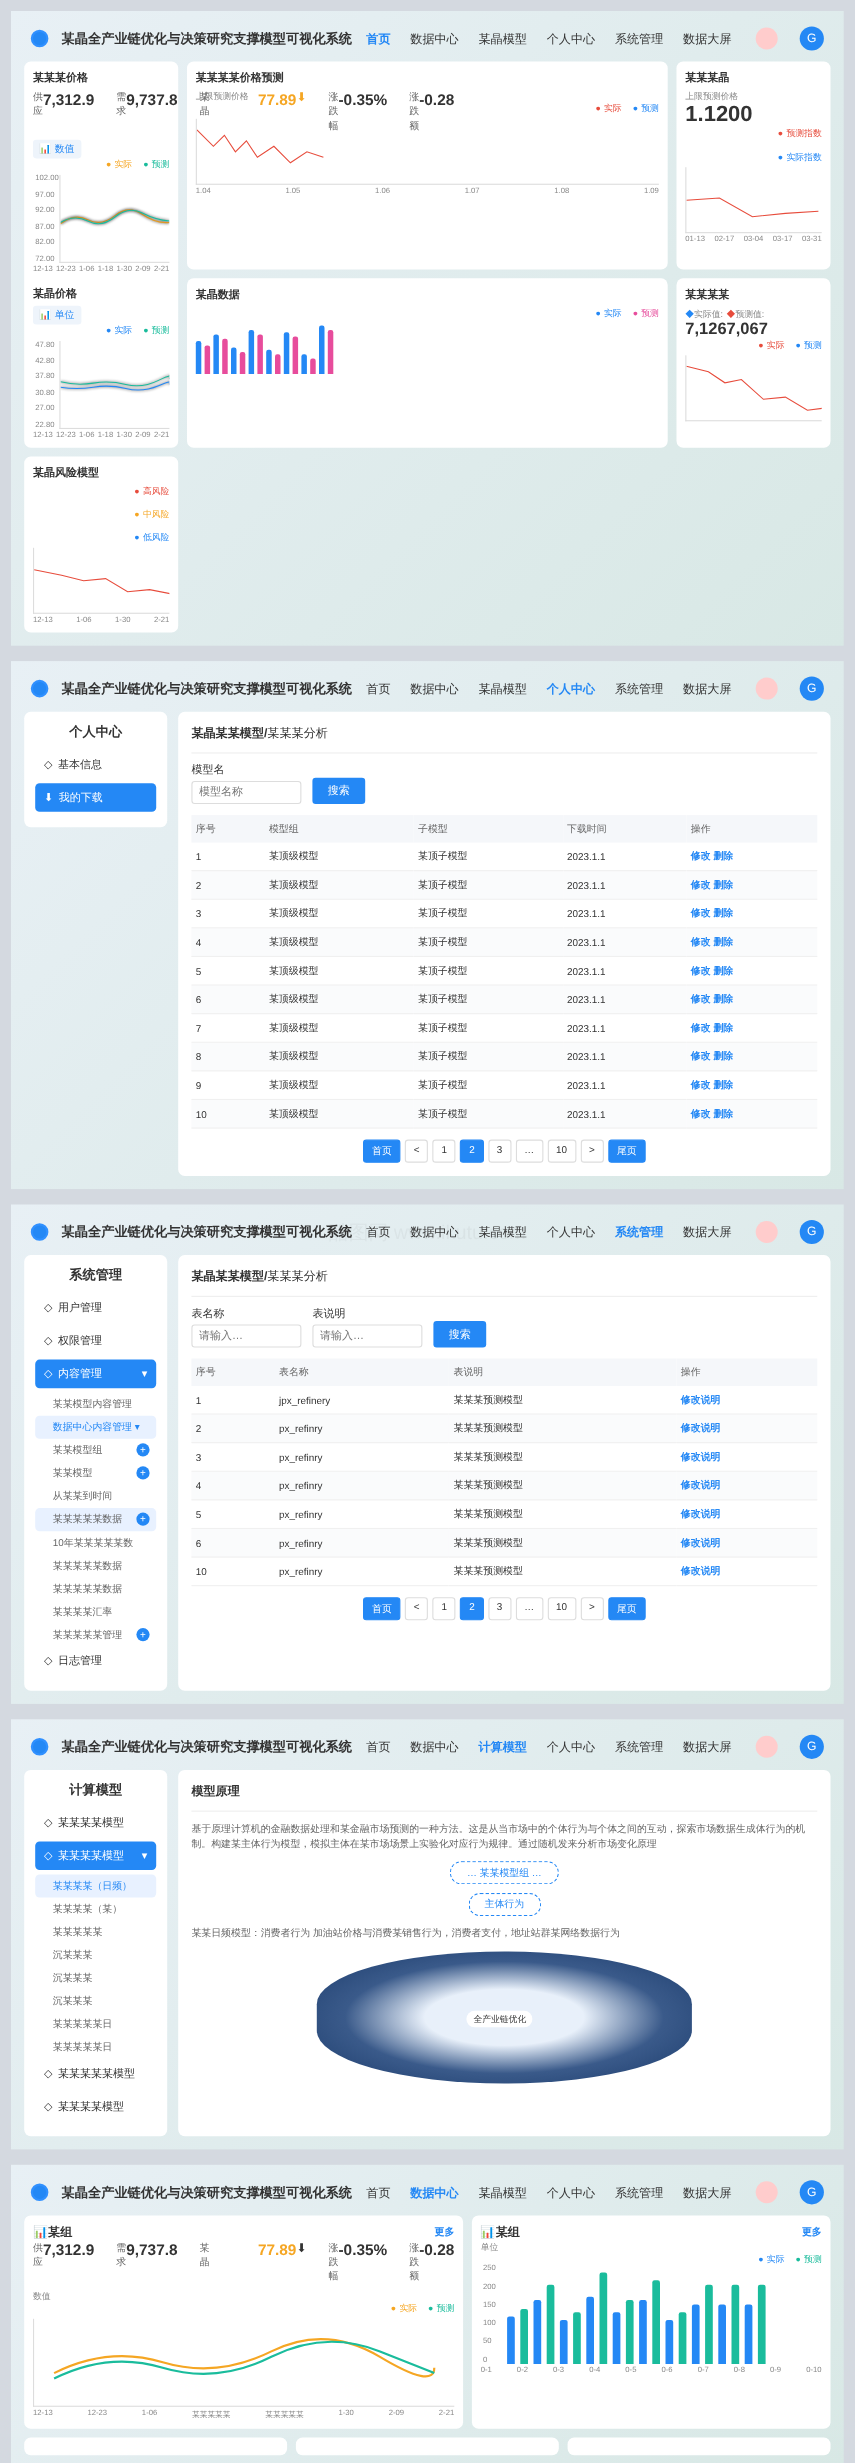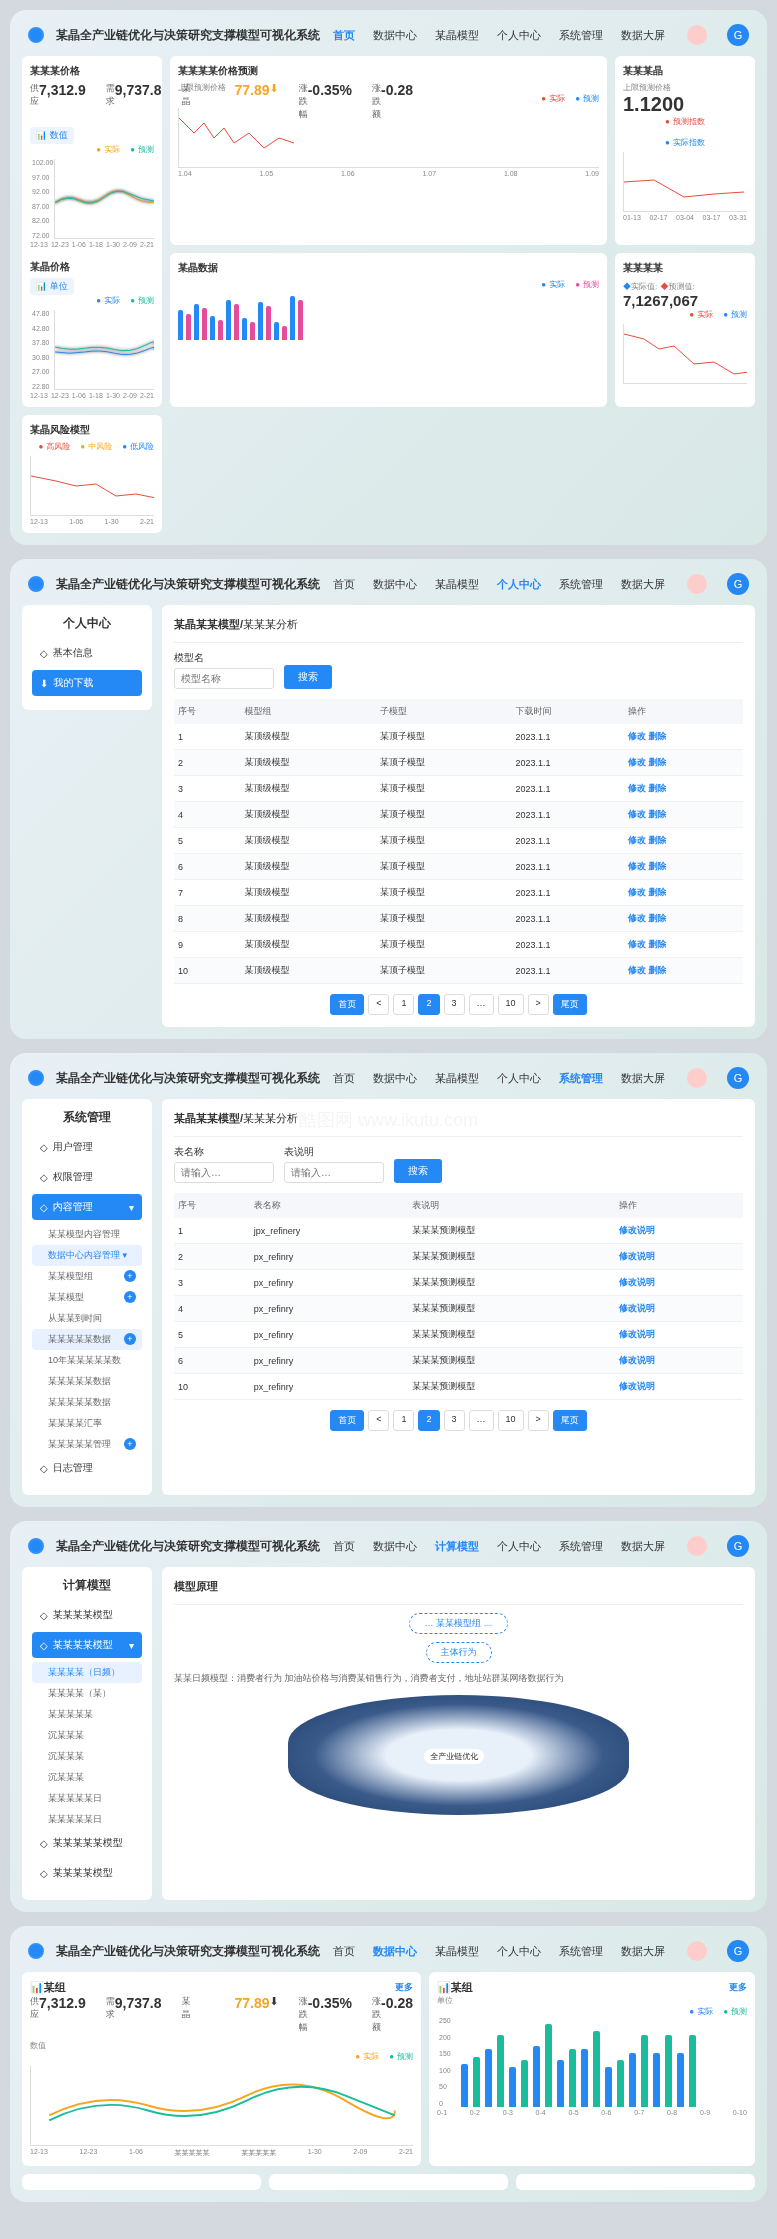--- a/index.html
+++ b/index.html
@@ -1,17 +1,17 @@
 <!DOCTYPE html>
 <html><head>
 <meta charset="utf-8">
 <style>
 *{margin:0;padding:0;box-sizing:border-box;font-family:-apple-system,BlinkMacSystemFont,"Segoe UI",sans-serif;}
 body{background:#d4d9e0;padding:10px;font-size:11px;color:#333;}
-.screen{background:linear-gradient(135deg,#e8f0f5,#d8e8e5);border-radius:16px;margin-bottom:14px;padding:8px;}
+.screen{background:linear-gradient(135deg,#e8f0f5,#d8e8e5);border-radius:0;margin-bottom:14px;padding:8px;}
 .topbar{display:flex;align-items:center;padding:6px 10px;gap:12px;}
 .logo{width:16px;height:16px;background:#2488f5;border-radius:50%;display:inline-block;border:2px solid #3090ff;}
 .title{font-weight:bold;font-size:12px;}
 .nav{display:flex;gap:18px;margin-left:auto;font-size:11px;}
 .nav span{cursor:pointer;}
 .nav .active{color:#2488f5;font-weight:bold;}
 .user{width:20px;height:20px;background:#fcc;border-radius:50%;margin-left:10px;}
 .circ-btn{width:22px;height:22px;background:#2488f5;border-radius:50%;margin-left:8px;color:#fff;display:flex;align-items:center;justify-content:center;}
 .grid{display:grid;gap:8px;padding:4px;}
 .s1-grid{grid-template-columns:140px 1fr 140px;grid-template-rows:auto auto auto;}
@@ -196,21 +196,21 @@
           <span>1-18</span>
           <span>1-30</span>
           <span>2-09</span>
           <span>2-21</span>
         </div>
   </div>
   <div class="card">
    <div class="card-title">某某某晶</div>
    <div class="small">上限预测价格</div>
    <div class="bignum">1.1200</div>
-   <div class="legend" style="flex-direction:column;align-items:center">
+   <div class="legend" style="flex-direction:column;align-items:flex-end">
           <span style="color:#e74c3c">预测指数</span>
           <span style="color:#2488f5">实际指数</span>
         </div>
    <div class="chart">
           <svg>
             <polyline points="0,30 30,28 60,45 90,42 120,40" stroke="#e74c3c" fill="none" stroke-width="1"></polyline>
           </svg>
         </div>
    <div class="xlabels">
           <span>01-13</span>
@@ -256,21 +256,21 @@
           <span style="color:#2488f5">预测</span>
         </div>
    <div class="chart">
           <svg>
             <polyline points="0,10 20,15 35,25 50,22 70,40 90,38 110,50 125,48" stroke="#e74c3c" fill="none" stroke-width="1"></polyline>
           </svg>
         </div>
   </div>
   <div class="card">
    <div class="card-title">某晶风险模型</div>
-   <div class="legend" style="flex-direction:row;align-items:flex-end">
+   <div class="legend" style="flex-direction:column;align-items:flex-end">
           <span style="color:#e74c3c">高风险</span>
           <span style="color:#f5a623">中风险</span>
           <span style="color:#2488f5">低风险</span>
         </div>
    <div class="chart">
           <svg>
             <polyline points="0,20 25,25 45,30 65,28 85,40 105,38 125,42" stroke="#e74c3c" fill="none" stroke-width="1"></polyline>
           </svg>
         </div>
    <div class="xlabels">
@@ -563,20 +563,21 @@
     <div class="side-sub">沉某某某</div>
     <div class="side-sub">某某某某某日</div>
     <div class="side-sub">某某某某某日</div>
     <div class="side-item">◇ <span>某某某某某模型</span></div>
     <div class="side-item">◇ <span>某某某某模型</span></div>
    </div>
   </div>
   <div class="main">
    <div class="crumb"><b>模型原理</b></div>
    <hr style="border:none;border-top:1px solid #eee;margin:8px 0">
+   <p style="font-size:9px;color:#666;line-height:1.6;margin:8px 0">基于原理计算机的金融数据处理和某金融市场预测的一种方法。这是从当市场中的个体行为与个体之间的互动，探索市场数据生成体行为的机制。构建某主体行为模型，模拟主体在某市场场景上实验化对应行为规律。通过随机发来分析市场变化原理</p>
    <div style="text-align:center;margin:8px 0"><span class="pill-btn">… 某某模型组 …</span></div>
    <div style="text-align:center;margin:8px 0"><span class="pill-btn">主体行为</span></div>
    <p style="font-size:9px;color:#666;line-height:1.6;margin:8px 0">某某日频模型：消费者行为 加油站价格与消费某销售行为，消费者支付，地址站群某网络数据行为</p>
    <div class="s4-img">
     <div class="s4-label" style="top:45%;left:40%">全产业链优化</div>
    </div>
   </div>
  </div>
 </div>
 

